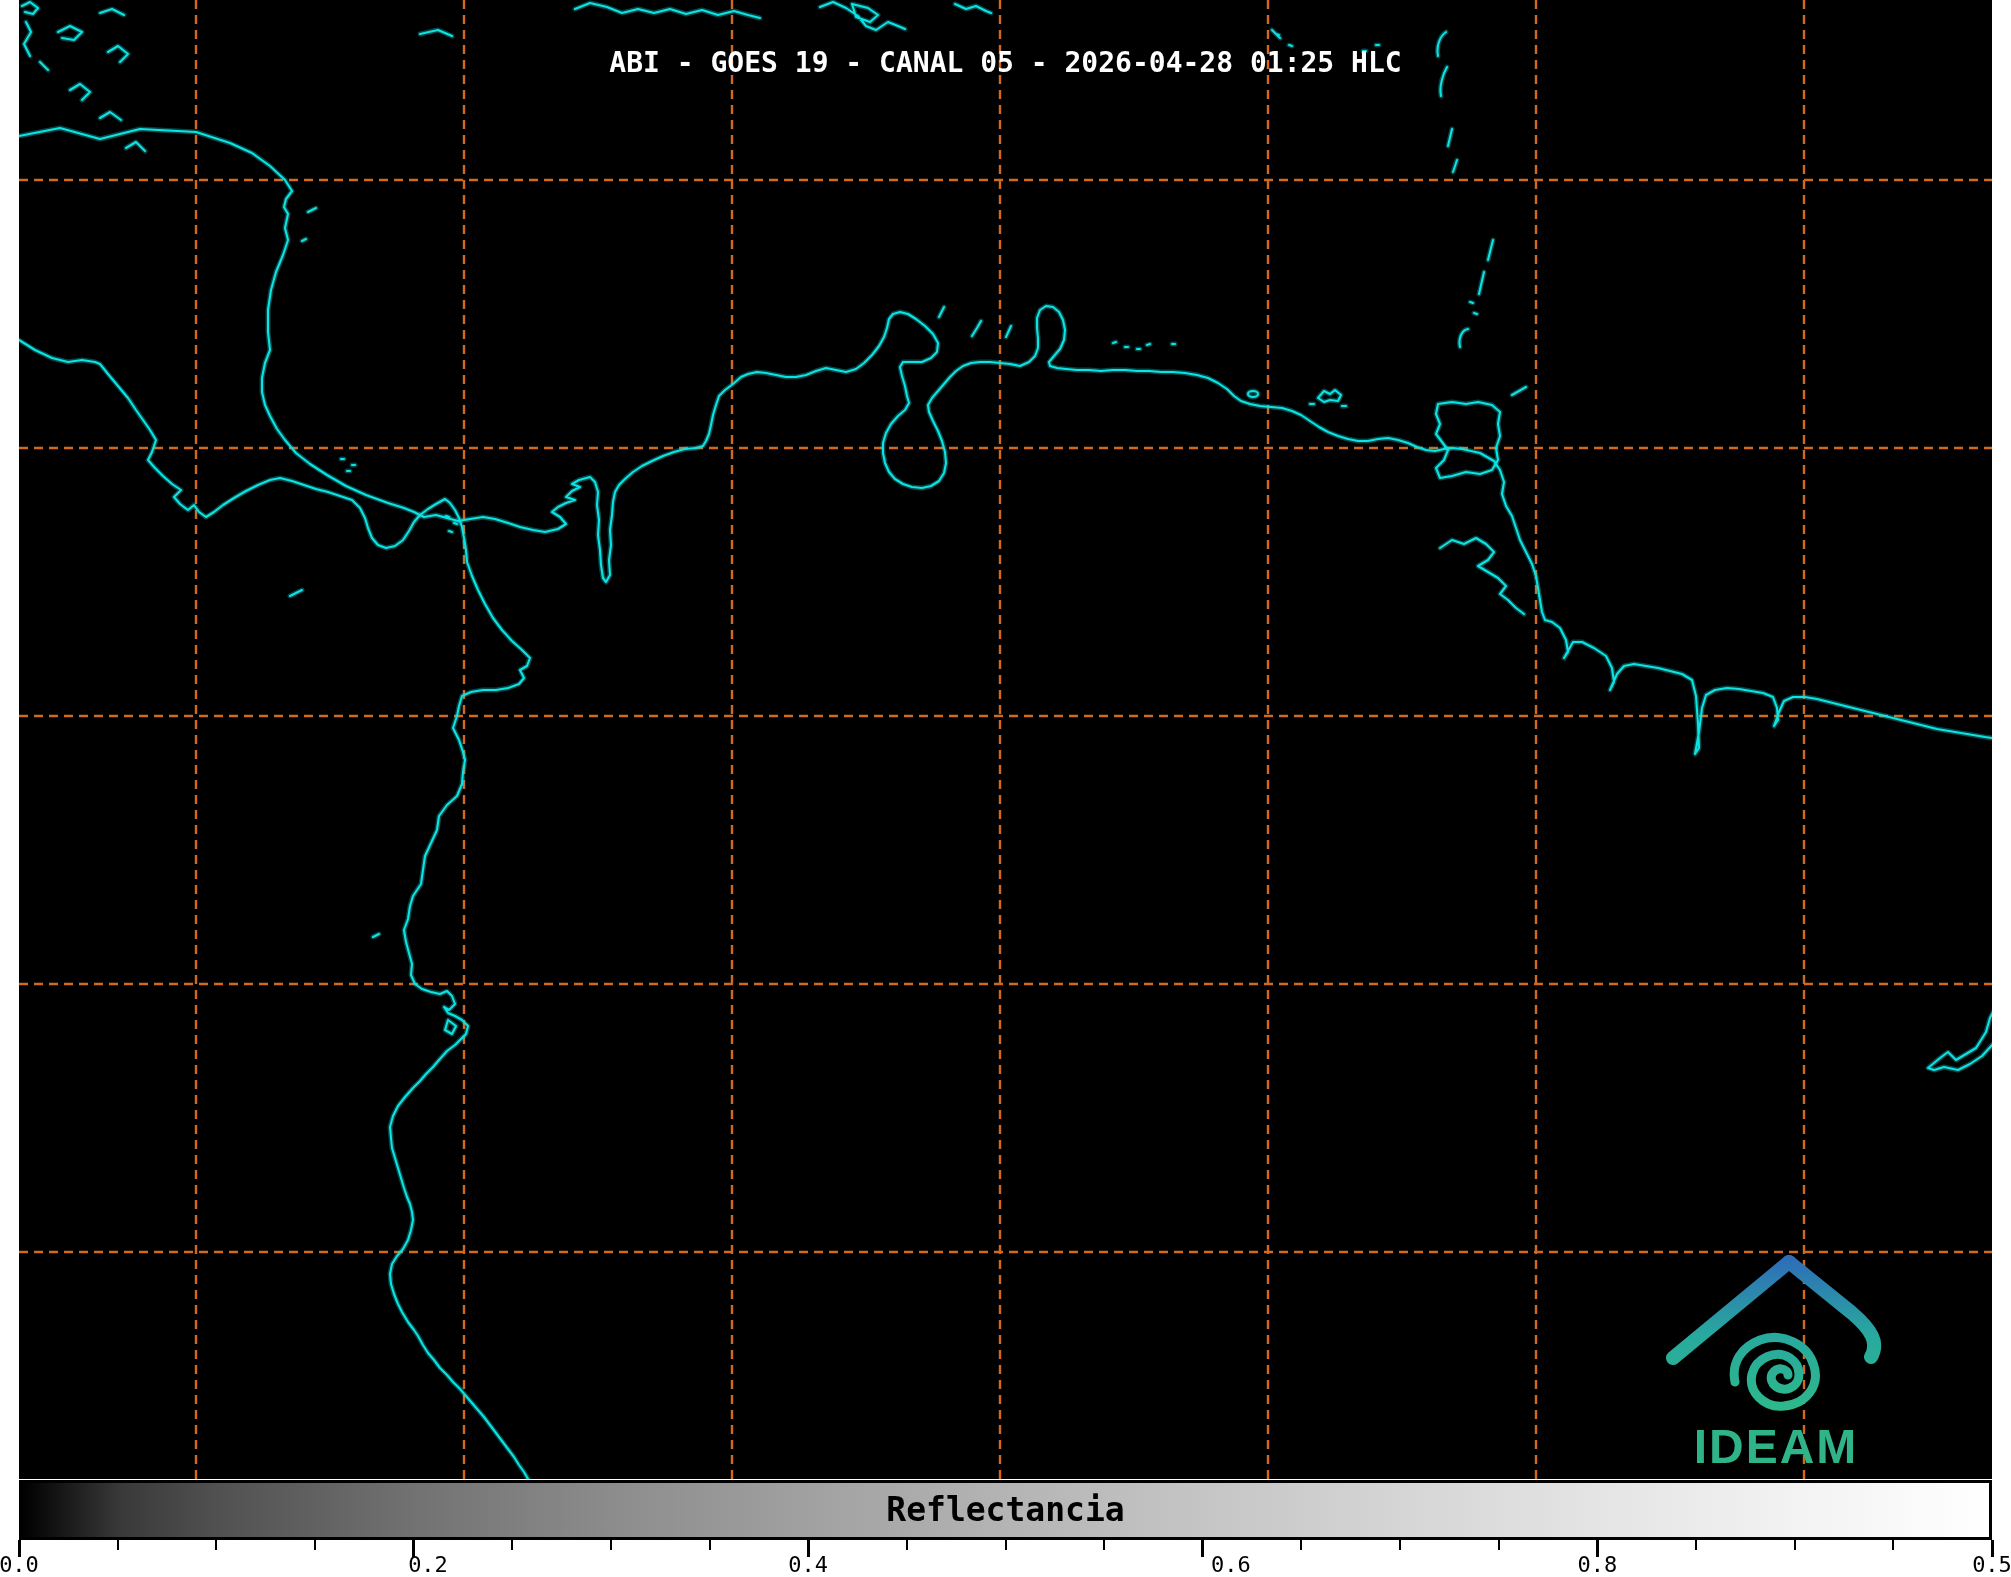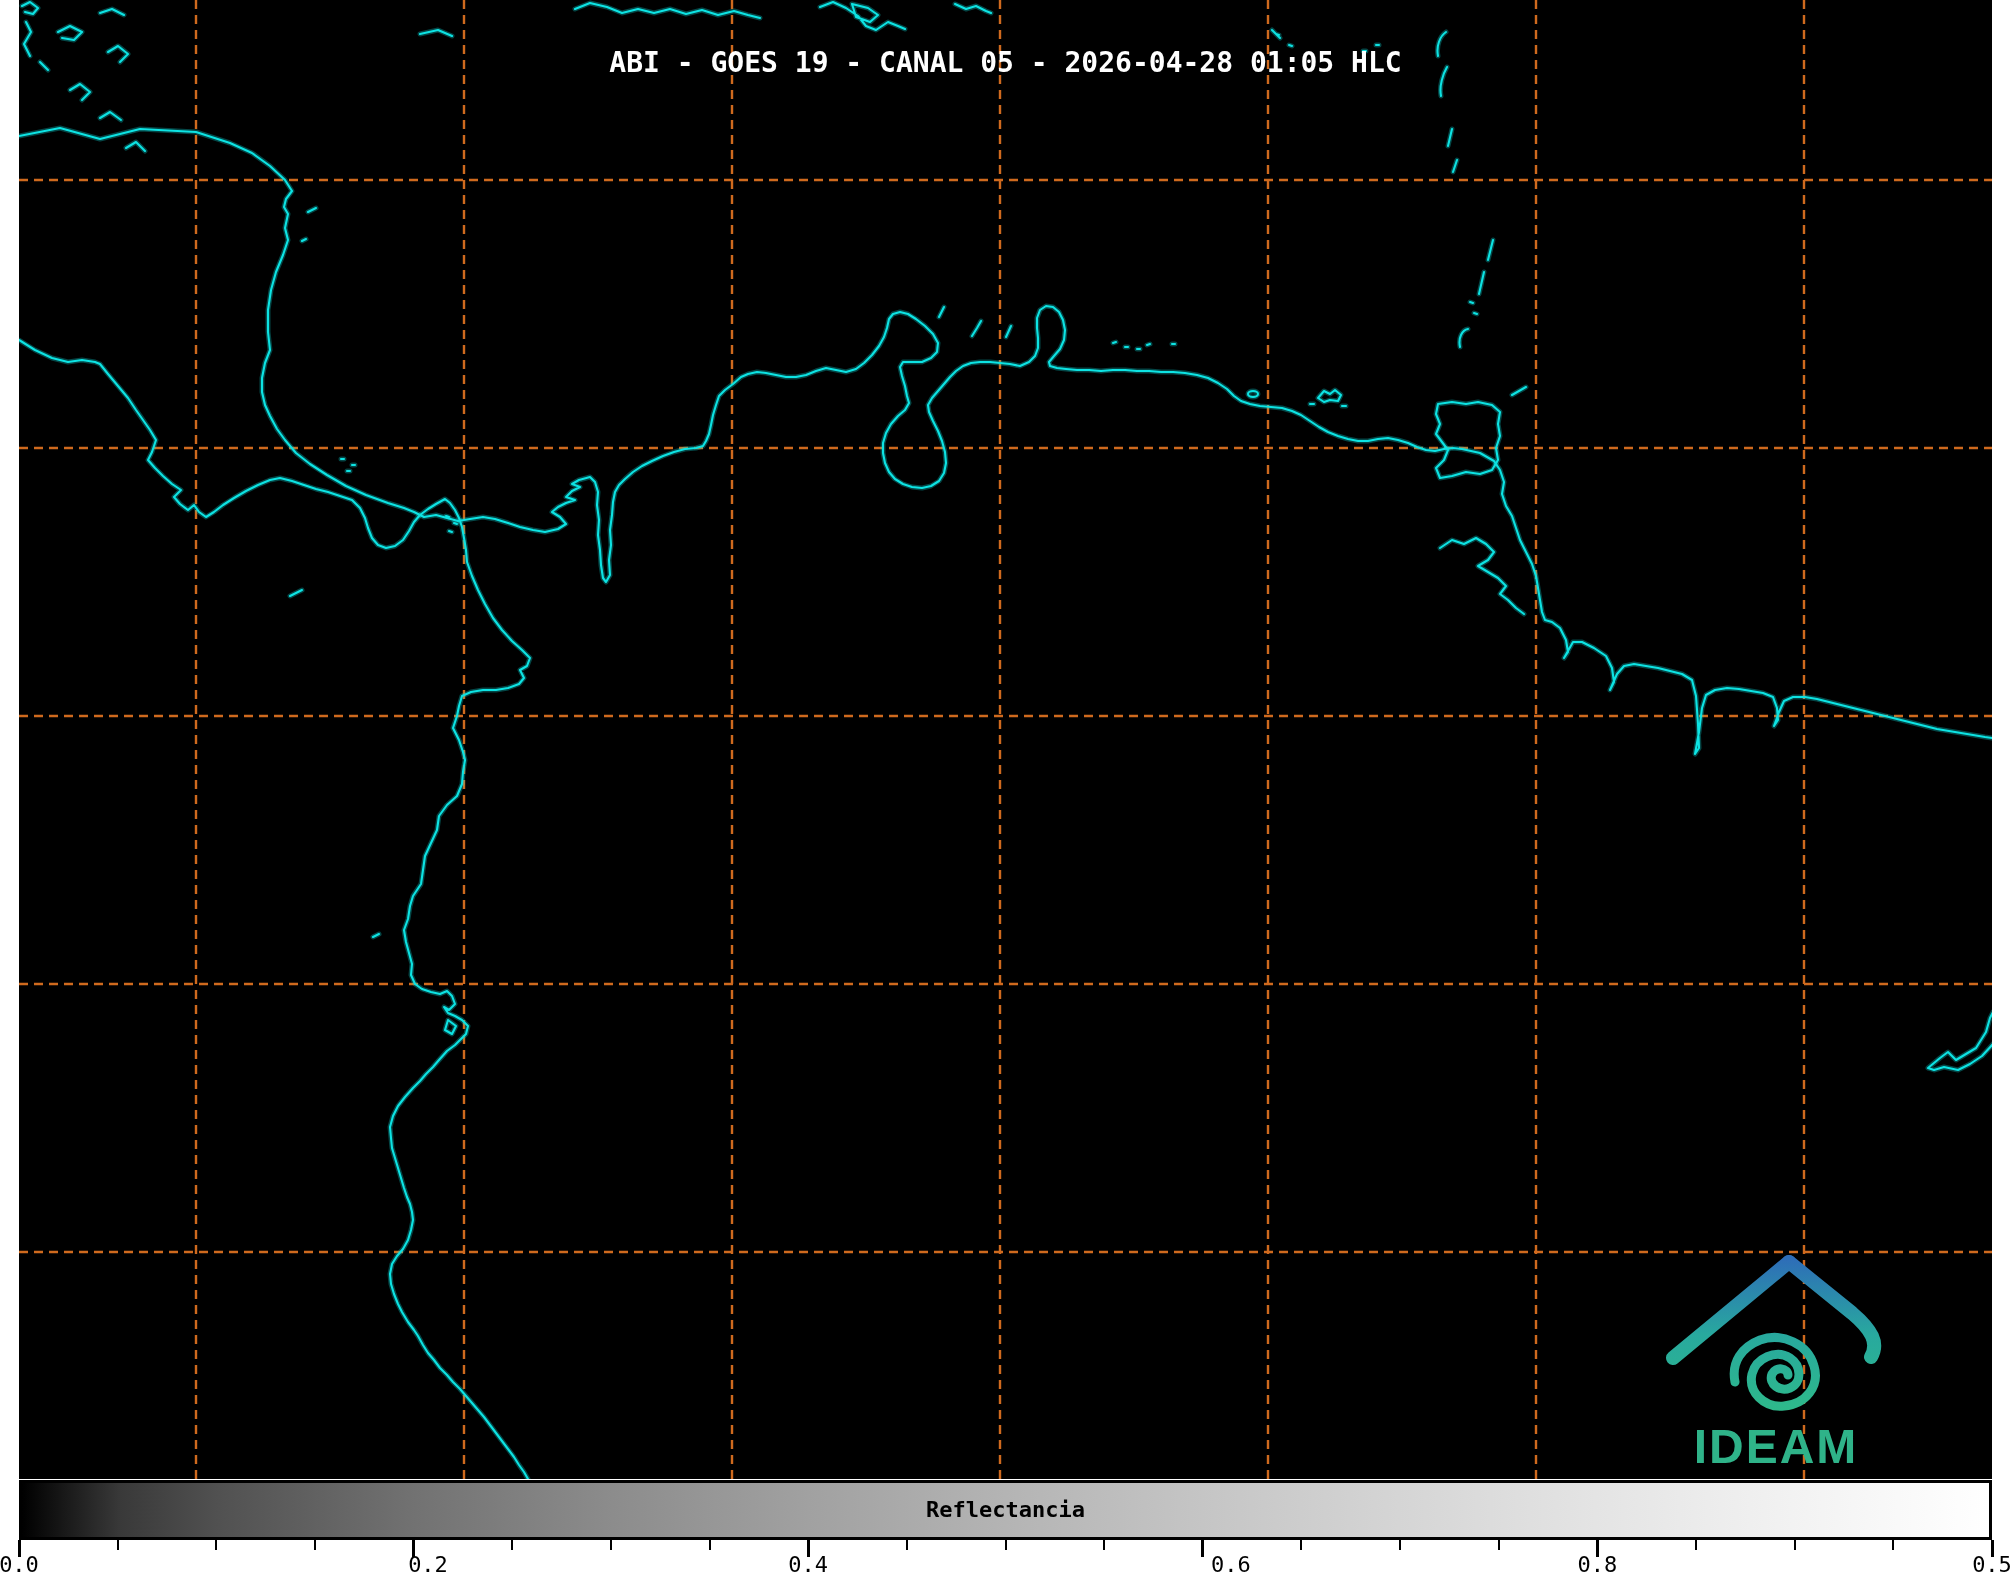--- a/index.html
+++ b/index.html
@@ -15,21 +15,21 @@
     position:absolute;left:19px;top:46px;width:1973px;text-align:center;
     font-size:28px;font-weight:bold;color:#ffffff;letter-spacing:0px;
     font-family:"DejaVu Sans Mono","Liberation Mono",monospace;
   }
   .colorbar{
     position:absolute;left:19px;top:1480px;width:1973px;height:60px;
     border:3px solid #000;box-sizing:border-box;
   }
   .colorbar-label{
     position:absolute;left:0;top:0;width:100%;height:54px;line-height:54px;
-    text-align:center;font-size:22px;font-weight:bold;color:#000;
+    text-align:center;font-size:33px;font-weight:bold;color:#000;
     font-family:"DejaVu Sans Mono","Liberation Mono",monospace;
   }
   .cb-tick{position:absolute;background:#000;top:1540px;}
   .cb-tick.major{width:3px;height:17px;}
   .cb-tick.minor{width:2px;height:10px;}
   .cb-tick-label{
     position:absolute;top:1552px;transform:translateX(-50%);
     font-size:22px;font-weight:normal;color:#000;white-space:nowrap;
     font-family:"DejaVu Sans Mono","Liberation Mono",monospace;
   }
@@ -117,21 +117,21 @@
       </g>
 
     <g>
       <path d="M1673,1358 L1789,1262" stroke="url(#logo-grad)" stroke-width="14" stroke-linecap="round" fill="none"></path>
       <path d="M1789,1262 L1852,1313 C1872,1330 1879,1343 1871,1357" stroke="url(#logo-grad)" stroke-width="14" stroke-linecap="round" fill="none"></path>
       <path d="M1788,1375 C1788,1368 1776,1366 1772,1374 C1768,1384 1780,1392 1790,1388 C1802,1383 1802,1366 1790,1358 C1776,1349 1756,1358 1752,1374 C1748,1392 1764,1408 1784,1406 C1806,1404 1820,1386 1814,1366 C1808,1344 1782,1332 1760,1340 C1742,1347 1731,1362 1735,1382" stroke="url(#logo-grad)" stroke-width="9" stroke-linecap="round" fill="none"></path>
       <text x="1776" y="1463" text-anchor="middle" class="logo-text-css" font-size="48" letter-spacing="2" fill="#2fb389">IDEAM</text>
     </g>
   </svg>
 
-  <div class="map-title">ABI - GOES 19 - CANAL 05 - 2026-04-28 01:05 HLC</div>
+  <div class="map-title">ABI - GOES 19 - CANAL 05 - 2026-04-28 01:25 HLC</div>
 </div>
 
 <div class="colorbar" id="colorbar" style="background: linear-gradient(to right, rgb(0, 0, 0) 0%, rgb(57, 57, 57) 5%, rgb(81, 81, 81) 10%, rgb(114, 114, 114) 20%, rgb(140, 140, 140) 30%, rgb(161, 161, 161) 40%, rgb(180, 180, 180) 50%, rgb(197, 197, 197) 60%, rgb(213, 213, 213) 70%, rgb(228, 228, 228) 80%, rgb(242, 242, 242) 90%, rgb(255, 255, 255) 100%);">
   <div class="colorbar-label">Reflectancia</div>
 </div>
 <div id="cb-ticks">
     <div class="cb-tick major" style="left: 17.5px;"></div>
     <div class="cb-tick minor" style="left: 116.65px;"></div>
     <div class="cb-tick minor" style="left: 215.3px;"></div>
     <div class="cb-tick minor" style="left: 313.95px;"></div>

